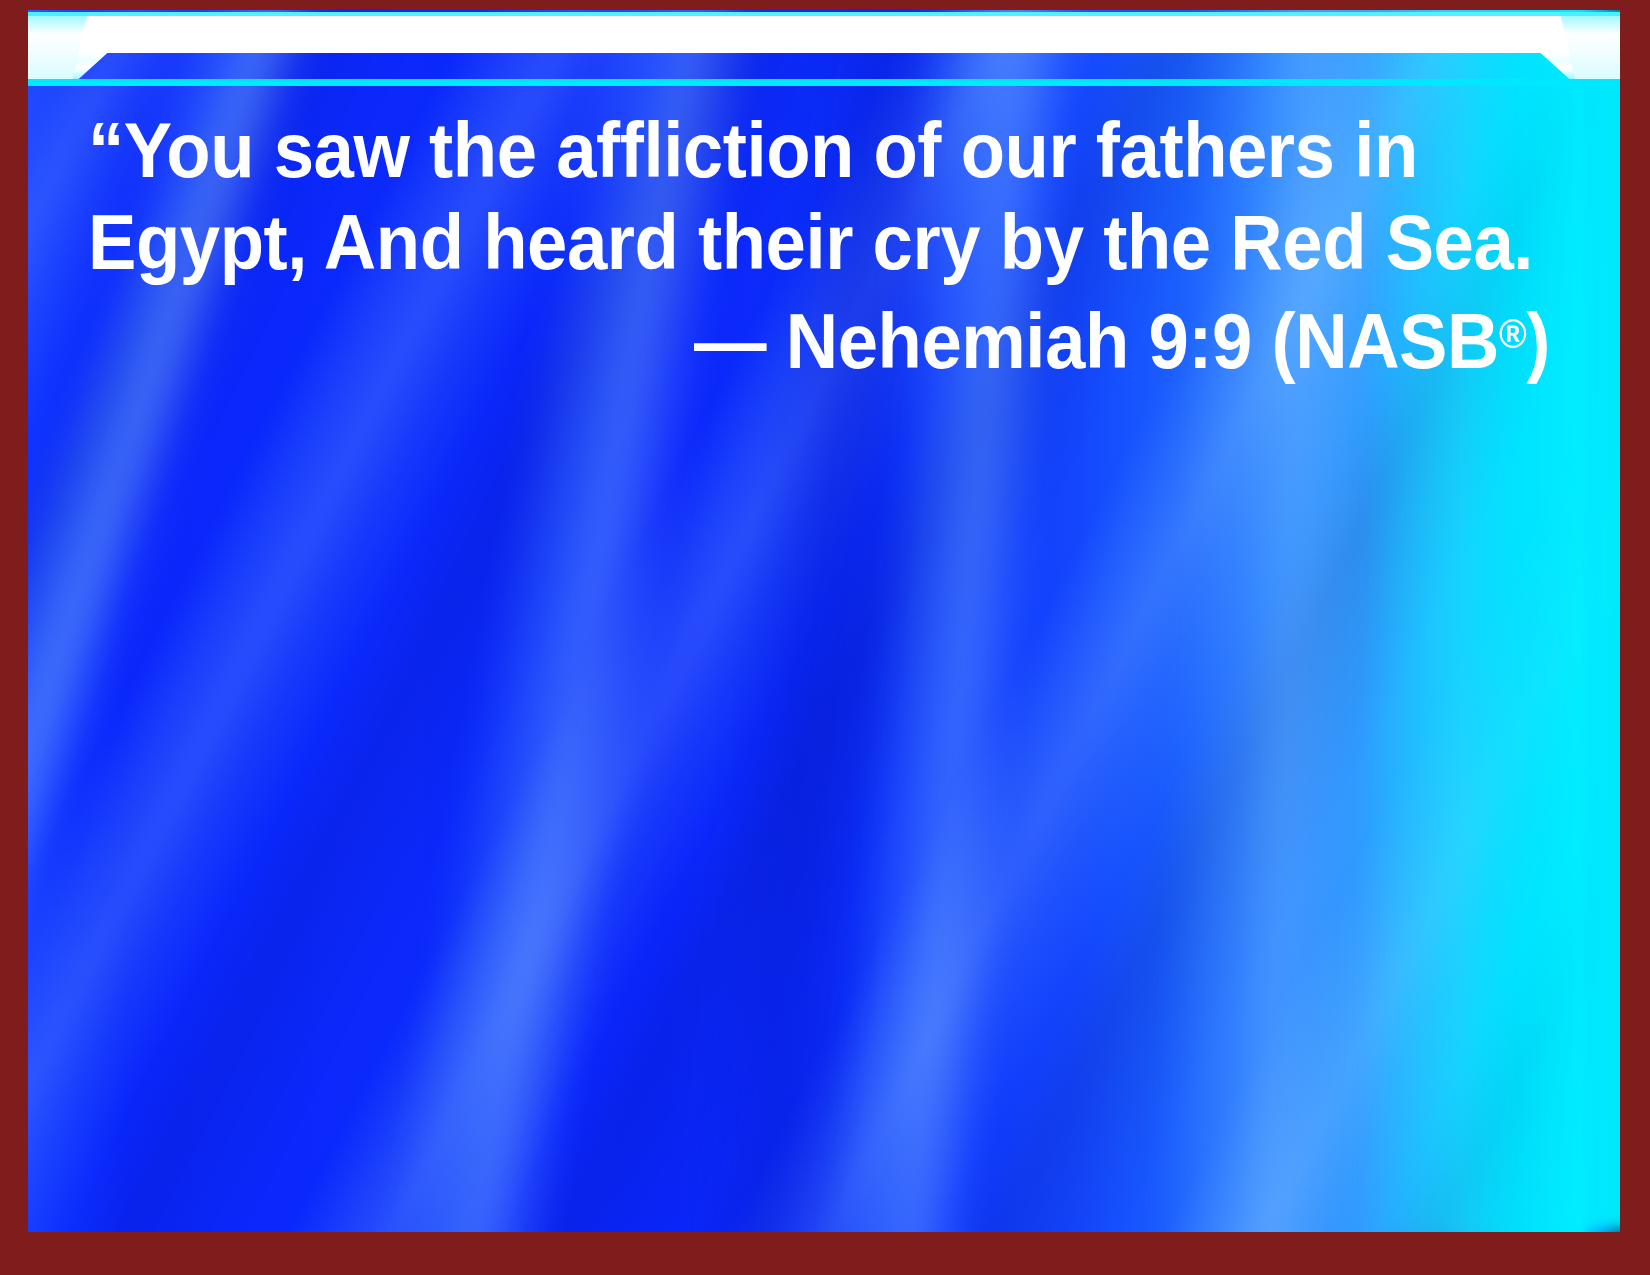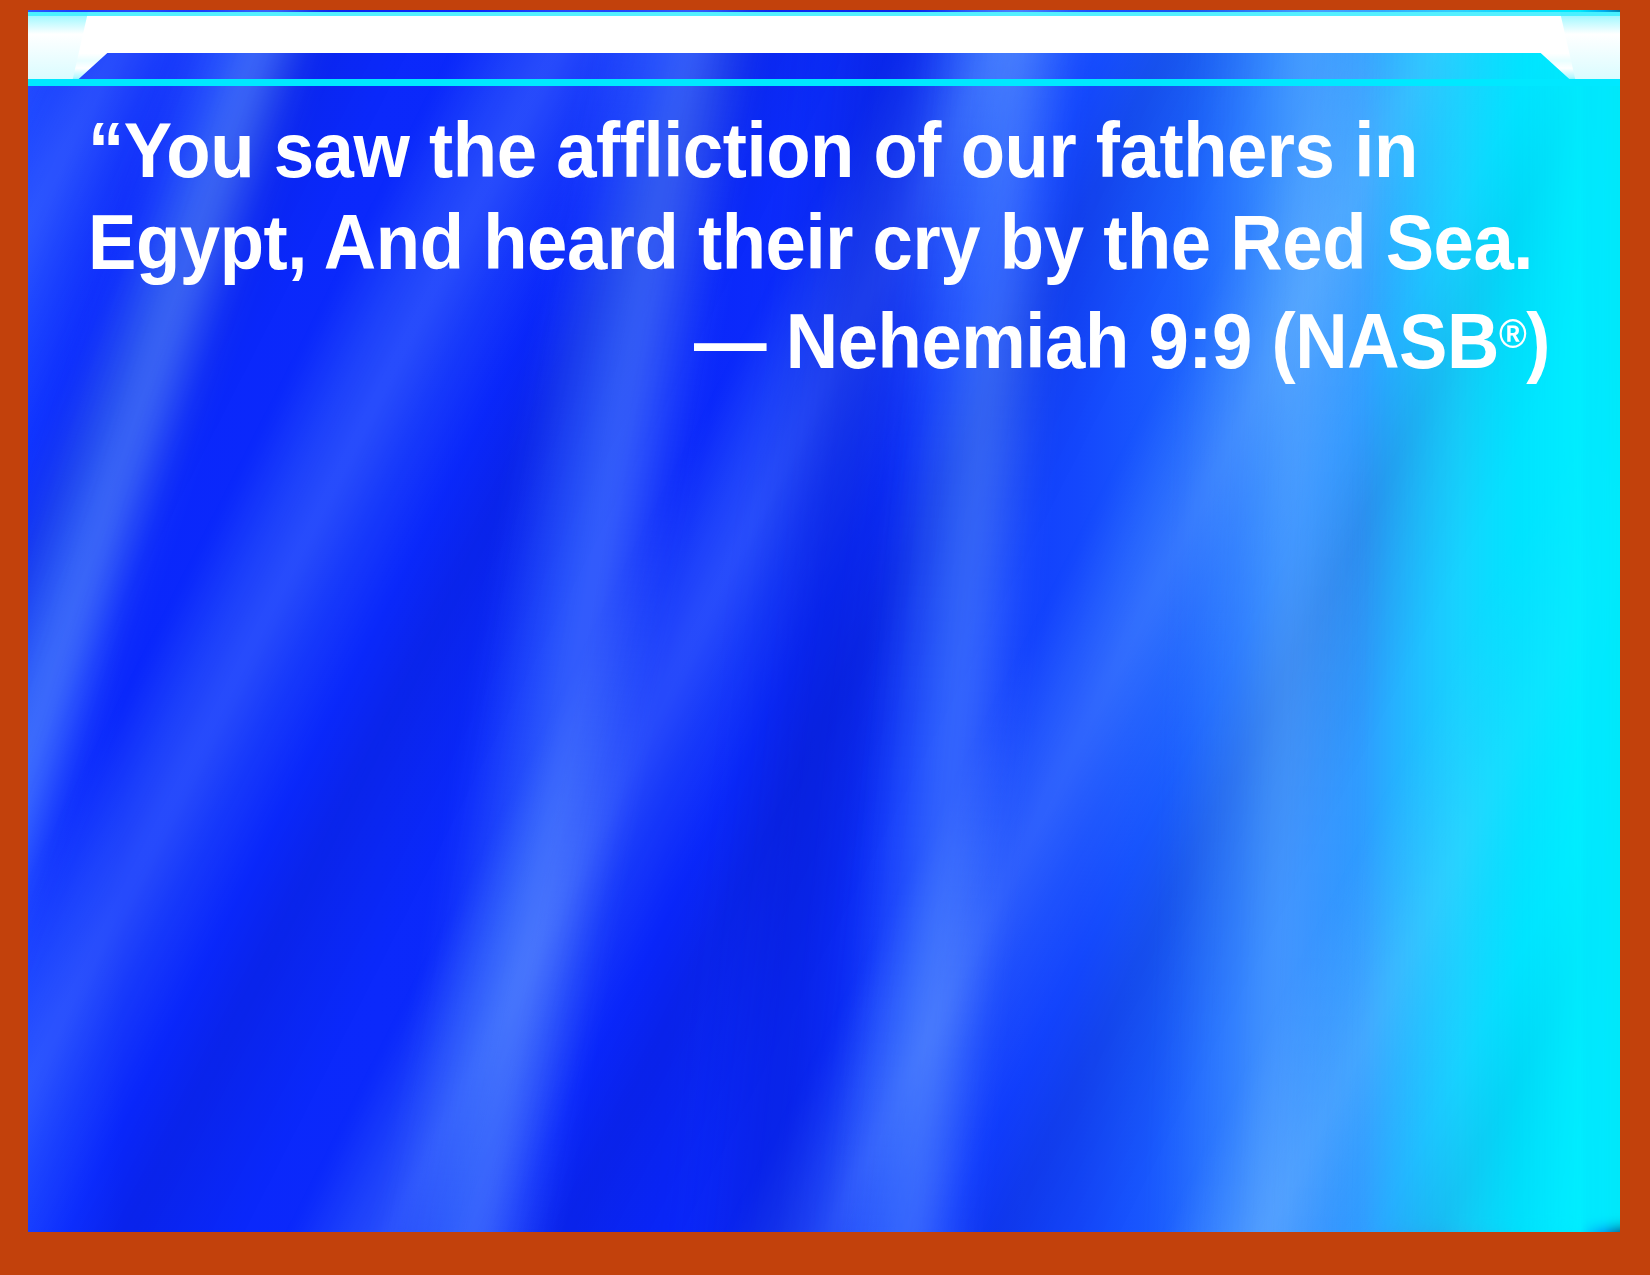--- a/index.html
+++ b/index.html
@@ -4,21 +4,21 @@
 <style>
   html, body {
     margin: 0;
     padding: 0;
     background: #000;
   }
   .slide {
     position: relative;
     width: 1650px;
     height: 1275px;
-    background: #c2410c;
+    background: #7f1d1d;
     overflow: hidden;
     font-family: "Liberation Sans", "DejaVu Sans", sans-serif;
   }
 
   
   .canvas {
     position: absolute;
     left: 28px;
     top: 10px;
     width: 1592px;

